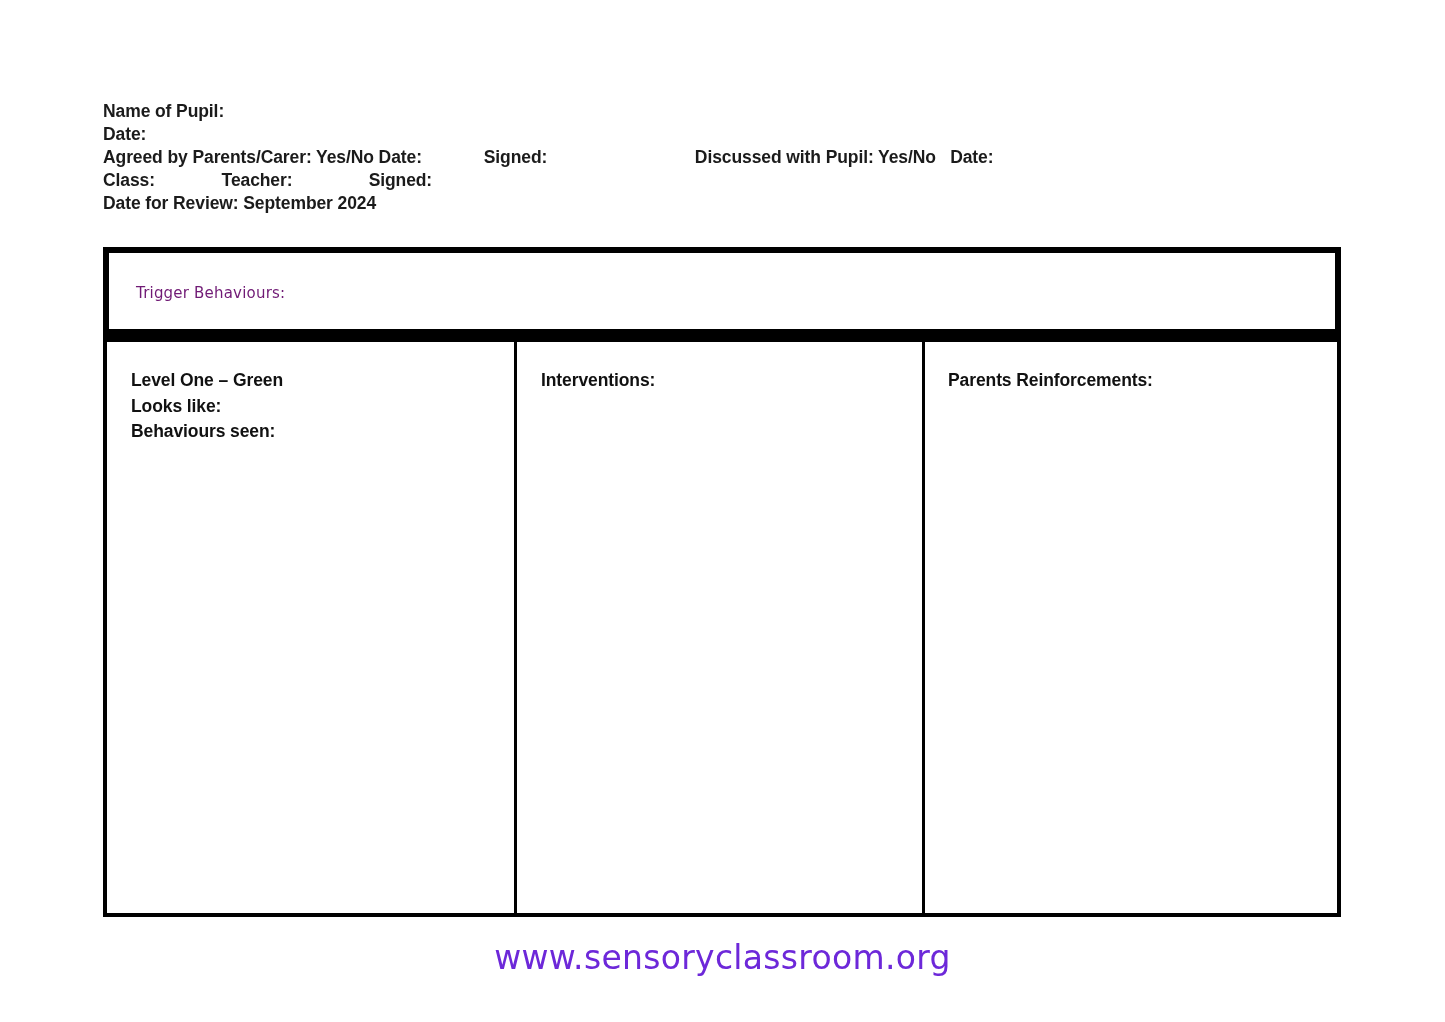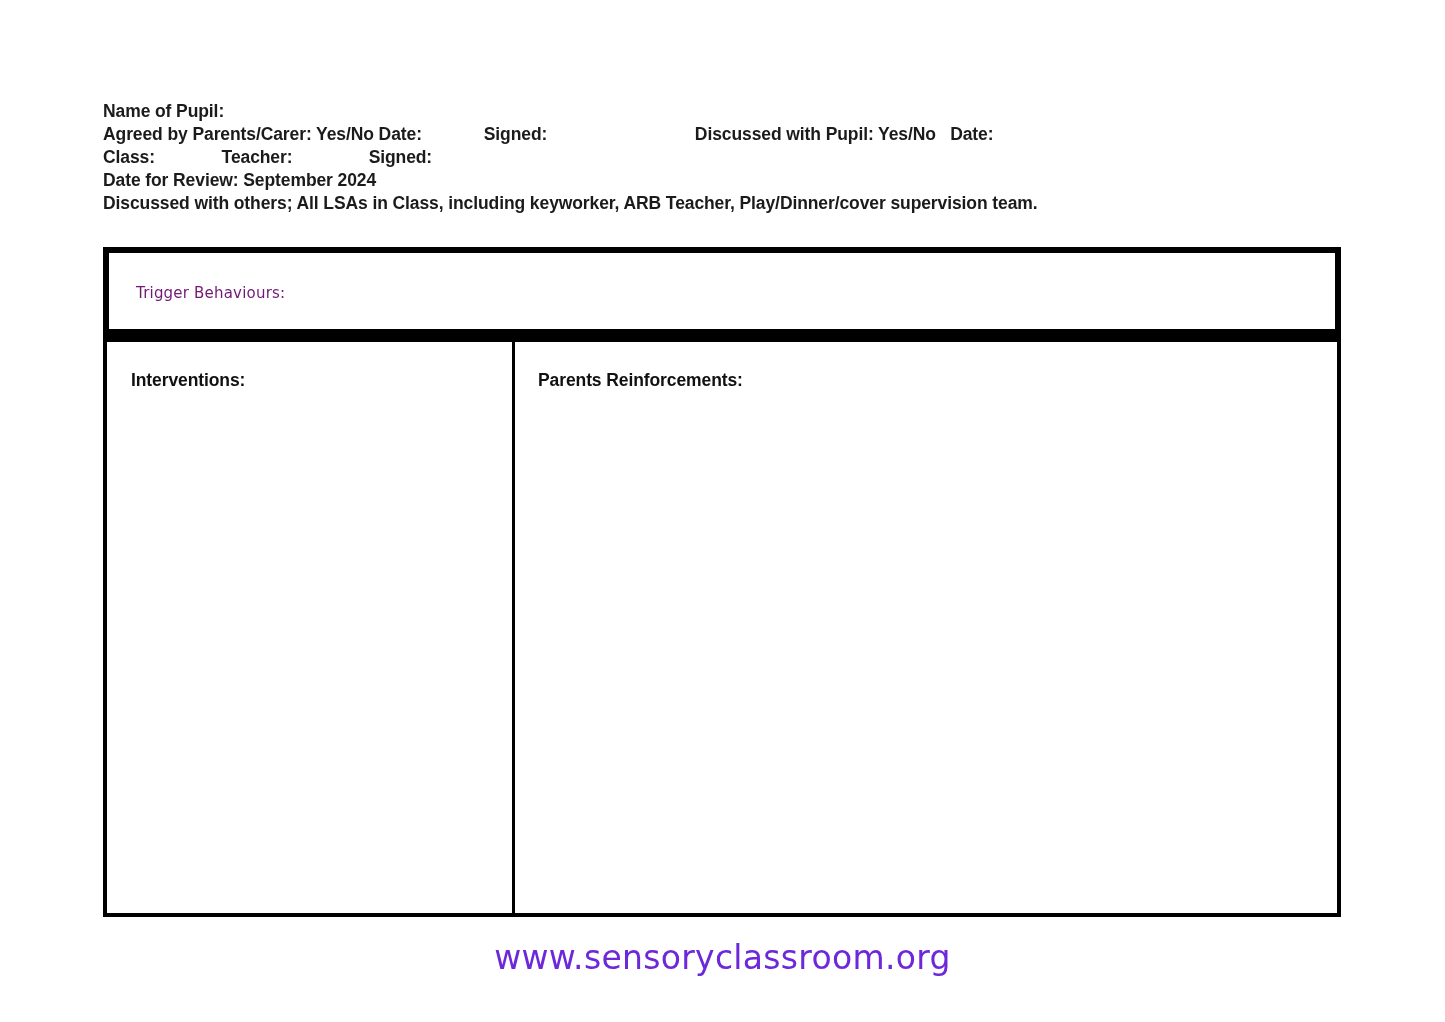--- a/index.html
+++ b/index.html
@@ -116,33 +116,41 @@
     font-size: 33px;
     letter-spacing: 0.3px;
     color: #6d28d9;
   }
 </style>
 </head>
 <body>
 
 <div class="header-block">
   <div class="header-line">Name of Pupil:</div>
+  <div class="header-line">Date:</div>
   <div class="header-line">Agreed by Parents/Carer: Yes/No Date:             Signed:                               Discussed with Pupil: Yes/No   Date:</div>
   <div class="header-line">Class:              Teacher:                Signed:</div>
   <div class="header-line">Date for Review: September 2024</div>
-  <div class="header-line">Discussed with others; All LSAs in Class, including keyworker, ARB Teacher, Play/Dinner/cover supervision team.</div>
 </div>
 
 <div class="trigger-box">
   <div class="trigger-label">Trigger Behaviours:</div>
   <div class="cell-body" style="left:27px; top:58px; right:14px; bottom:6px;"></div>
 </div>
 
 <div class="main-table">
 
+  <div class="col col-one">
+    <div class="col-heading">
+      <div class="heading-line">Level One – Green</div>
+      <div class="heading-line">Looks like:</div>
+      <div class="heading-line">Behaviours seen:</div>
+    </div>
+    <div class="cell-body"></div>
+  </div>
 
   <div class="col col-two">
     <div class="col-heading">
       <div class="heading-line">Interventions:</div>
     </div>
     <div class="cell-body"></div>
   </div>
 
   <div class="col col-three">
     <div class="col-heading">

